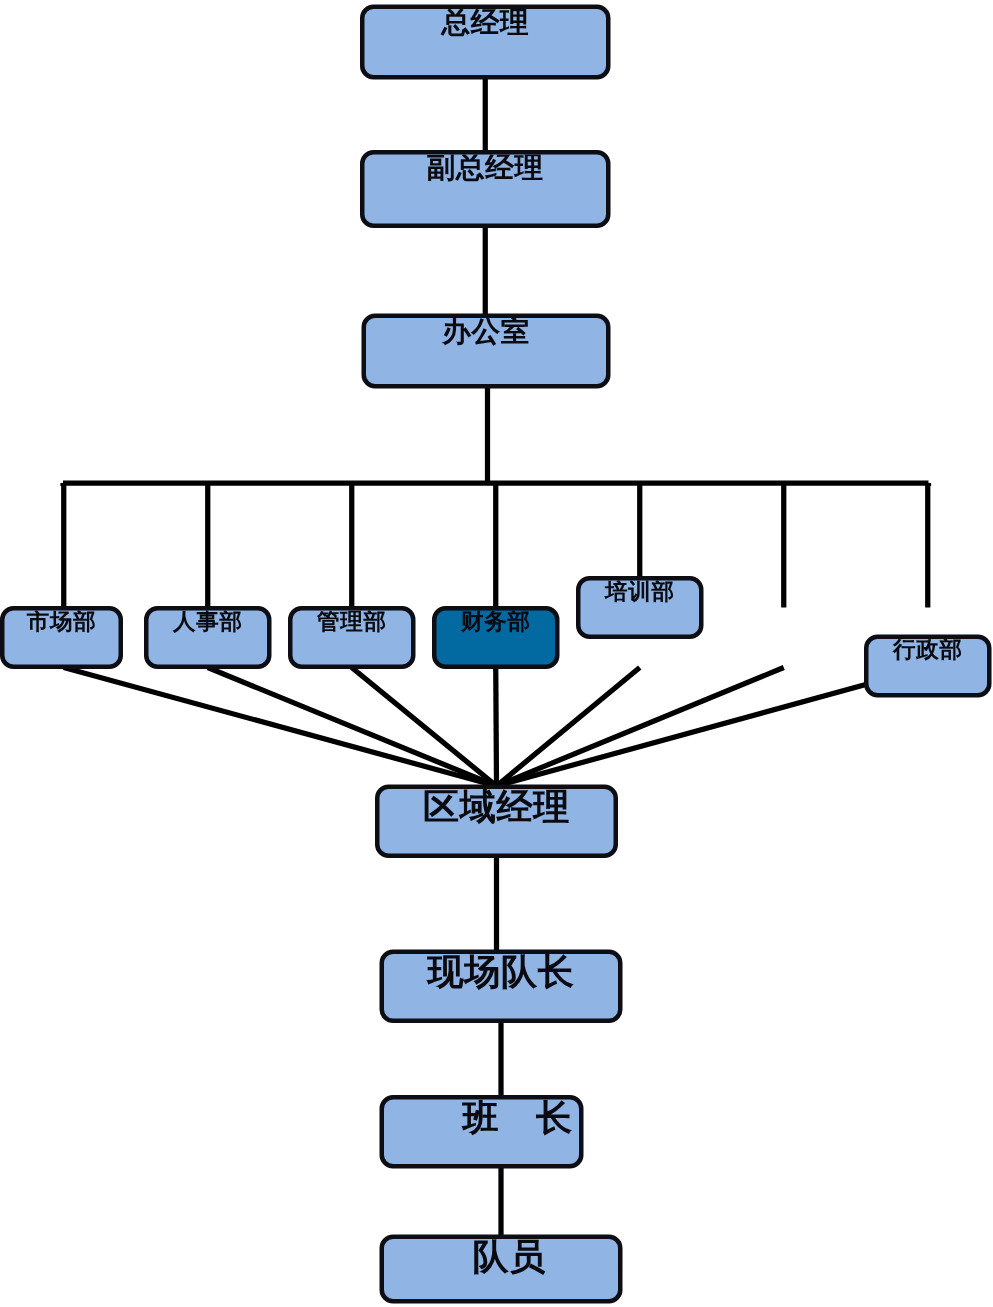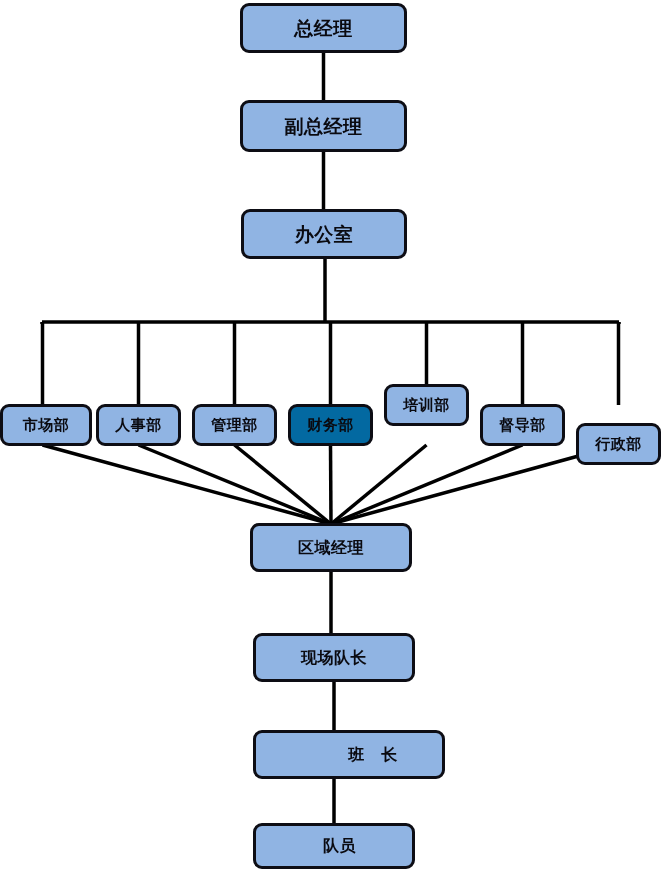--- a/index.html
+++ b/index.html
@@ -33,35 +33,34 @@
     width: 662px;
     height: 871px;
   }
   .node {
     position: absolute;
     box-sizing: border-box;
     background: #90b4e3;
     border: 3px solid #0d0d14;
     border-radius: 9px;
     display: flex;
-    align-items: center;
     justify-content: center;
     overflow: hidden;
   }
   .node-label {
     font-family: "DejaVu Sans", "Liberation Sans", sans-serif;
     color: #0a0a10;
     font-weight: 700;
     line-height: 1;
     text-align: center;
     white-space: nowrap;
     letter-spacing: 0.5px;
   }
   .size-lg > .node-label { font-size: 19px; }
-  .size-md > .node-label { font-size: 16px; }
+  .size-md > .node-label { font-size: 24px; }
   .size-sm > .node-label { font-size: 15px; }
 </style>
 </head>
 <body>
 
 <div id="chart-root">
   <svg id="edge-layer" viewBox="0 0 662 871" width="662" height="871" xmlns="http://www.w3.org/2000/svg">
       <line x1="323.5" y1="52" x2="323.5" y2="101" stroke="#000000" stroke-width="3.5" stroke-linecap="butt"></line>
       <line x1="323.5" y1="149" x2="323.5" y2="210" stroke="#000000" stroke-width="3.5" stroke-linecap="butt"></line>
       <line x1="42.5" y1="322" x2="42.5" y2="405" stroke="#000000" stroke-width="3.5" stroke-linecap="butt"></line>
@@ -89,47 +88,44 @@
   <div id="node-layer">
       <div class="node size-lg" style="left: 240px; top: 3px; width: 167px; height: 50px; background: rgb(144, 180, 227); border-color: rgb(13, 13, 20); border-width: 3px; border-radius: 9px;">
         <span class="node-label">总经理</span>
       </div>
       <div class="node size-lg" style="left: 240px; top: 100px; width: 167px; height: 52px; background: rgb(144, 180, 227); border-color: rgb(13, 13, 20); border-width: 3px; border-radius: 9px;">
         <span class="node-label">副总经理</span>
       </div>
       <div class="node size-lg" style="left: 241px; top: 209px; width: 166px; height: 50px; background: rgb(144, 180, 227); border-color: rgb(13, 13, 20); border-width: 3px; border-radius: 9px;">
         <span class="node-label">办公室</span>
       </div>
-      <div class="node size-sm" style="left: 0px; top: 404px; width: 92px; height: 42px; background: rgb(144, 180, 227); border-color: rgb(13, 13, 20); border-width: 3px; border-radius: 9px;">
+      <div class="node size-sm" style="left: 0px; top: 404px; width: 82px; height: 42px; background: rgb(144, 180, 227); border-color: rgb(13, 13, 20); border-width: 3px; border-radius: 9px;">
         <span class="node-label">市场部</span>
       </div>
       <div class="node size-sm" style="left: 96px; top: 404px; width: 85px; height: 42px; background: rgb(144, 180, 227); border-color: rgb(13, 13, 20); border-width: 3px; border-radius: 9px;">
         <span class="node-label">人事部</span>
       </div>
       <div class="node size-sm" style="left: 192px; top: 404px; width: 85px; height: 42px; background: rgb(144, 180, 227); border-color: rgb(13, 13, 20); border-width: 3px; border-radius: 9px;">
         <span class="node-label">管理部</span>
       </div>
       <div class="node size-sm" style="left: 288px; top: 404px; width: 85px; height: 42px; background: #0369a1; border-color: rgb(13, 13, 20); border-width: 3px; border-radius: 9px;">
         <span class="node-label">财务部</span>
       </div>
       <div class="node size-sm" style="left: 384px; top: 384px; width: 85px; height: 42px; background: rgb(144, 180, 227); border-color: rgb(13, 13, 20); border-width: 3px; border-radius: 9px;">
         <span class="node-label">培训部</span>
       </div>
-      <div class="node size-sm" style="left: 480px; top: 404px; width: 85px; height: 42px; background: rgb(144, 180, 227); border-color: rgb(13, 13, 20); border-width: 3px; border-radius: 9px;">
-        <span class="node-label">督导部</span>
-      </div>
       <div class="node size-sm" style="left: 576px; top: 423px; width: 85px; height: 42px; background: rgb(144, 180, 227); border-color: rgb(13, 13, 20); border-width: 3px; border-radius: 9px;">
         <span class="node-label">行政部</span>
       </div>
       <div class="node size-md" style="left: 250px; top: 523px; width: 162px; height: 49px; background: rgb(144, 180, 227); border-color: rgb(13, 13, 20); border-width: 3px; border-radius: 9px;">
         <span class="node-label">区域经理</span>
       </div>
       <div class="node size-md" style="left: 253px; top: 633px; width: 162px; height: 49px; background: rgb(144, 180, 227); border-color: rgb(13, 13, 20); border-width: 3px; border-radius: 9px;">
         <span class="node-label">现场队长</span>
       </div>
-      <div class="node size-md" style="left: 253px; top: 730px; width: 192px; height: 49px; background: rgb(144, 180, 227); border-color: rgb(13, 13, 20); border-width: 3px; border-radius: 9px; padding-left: 48px;">
+      <div class="node size-md" style="left: 253px; top: 730px; width: 136px; height: 49px; background: rgb(144, 180, 227); border-color: rgb(13, 13, 20); border-width: 3px; border-radius: 9px; padding-left: 48px;">
         <span class="node-label">班　长</span>
       </div>
       <div class="node size-md" style="left: 253px; top: 823px; width: 162px; height: 46px; background: rgb(144, 180, 227); border-color: rgb(13, 13, 20); border-width: 3px; border-radius: 9px; padding-left: 11px;">
         <span class="node-label">队员</span>
       </div>
     </div>
 </div>
 
 </body></html>

